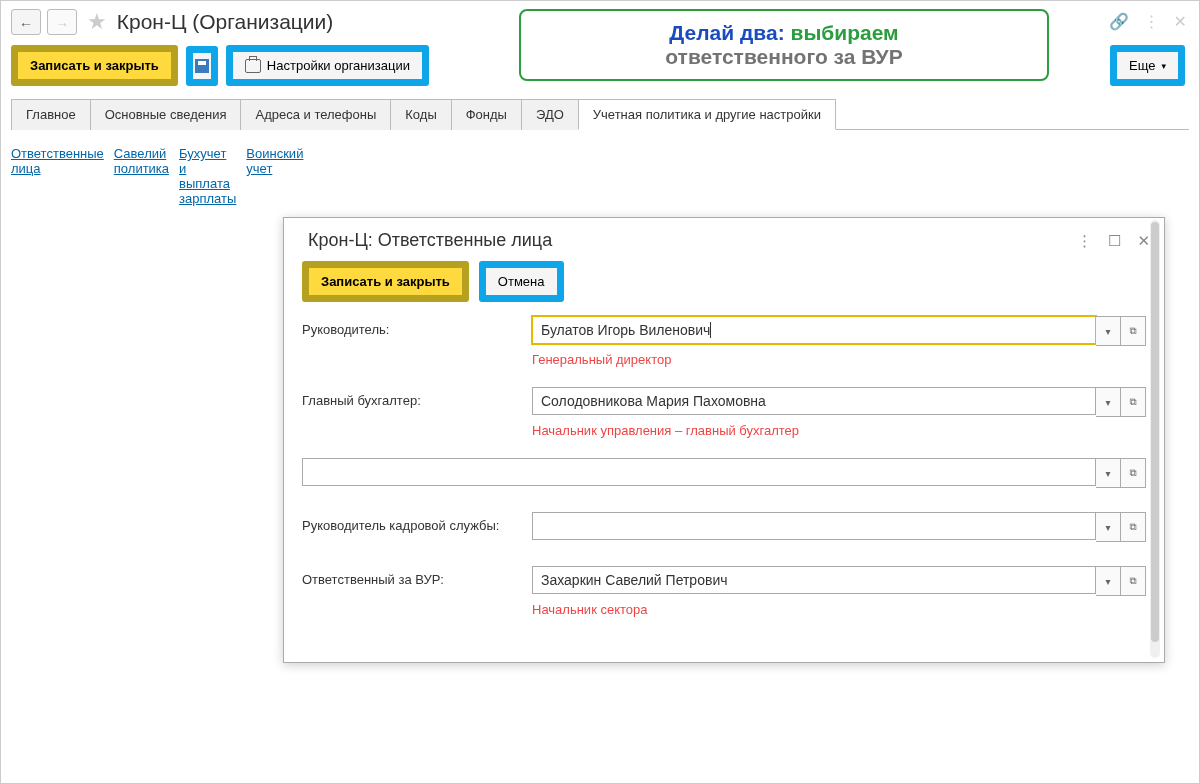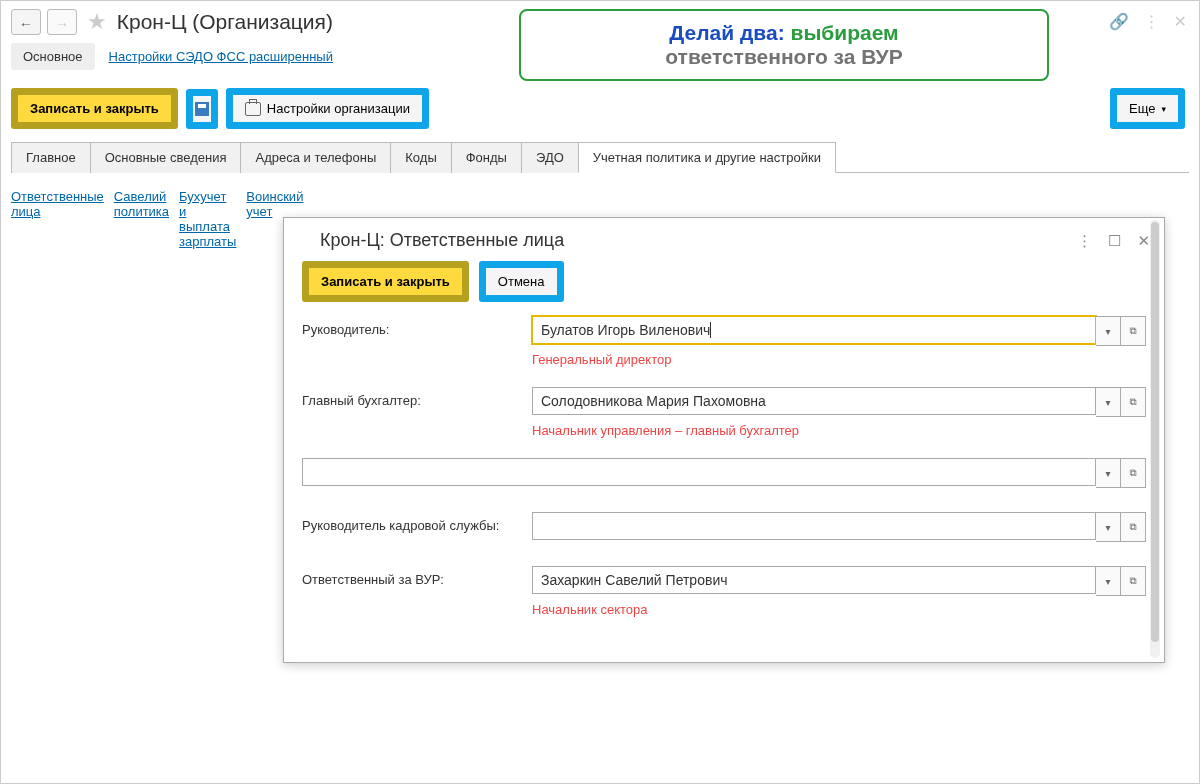--- a/index.html
+++ b/index.html
@@ -25,21 +25,21 @@
 .btn-primary{background:#ffda3e;border-color:#b5a020;font-weight:bold}
 .btn-icon{width:32px;padding:6px 0;justify-content:center}
 .more-btn{position:absolute;right:14px}
 .tabs{display:flex;border-bottom:1px solid #bbb;margin:6px 10px 0 10px}
 .tab{border:1px solid #bbb;border-bottom:none;padding:7px 14px;background:#f1f1f1;margin-right:-1px;cursor:pointer;position:relative;top:1px}
 .tab.active{background:#fff;border-bottom:1px solid #fff}
 .body{display:flex;padding:12px 10px}
 .sidelinks{width:240px;display:flex;flex-direction:row;gap:10px;padding-top:4px}
 .sidelinks a{color:#0066aa;text-decoration:underline;cursor:pointer}
 .dialog{position:absolute;left:282px;top:216px;width:880px;height:444px;border:1px solid #aaa;background:#fff;box-shadow:0 2px 10px rgba(0,0,0,.2)}
-.dlg-head{display:flex;align-items:center;padding:12px 14px 10px 36px}
+.dlg-head{display:flex;align-items:center;padding:12px 14px 10px 24px}
 .dlg-title{font-size:18px;flex:1}
 .dlg-ctrl{display:flex;gap:16px;align-items:center}
 .dlg-ctrl span{color:#888;cursor:pointer;font-size:15px}
 .dlg-toolbar{display:flex;gap:10px;padding:0 18px 14px 18px}
 .dlg-body{position:relative;padding:0 18px 0 18px}
 .row{display:flex;align-items:flex-start;margin-bottom:6px}
 .row-lbl{width:230px;padding-top:6px}
 .row-fld{flex:1}
 .fldwrap{display:flex}
 .fld{flex:1;height:28px;border:1px solid #aaa;padding:0 8px;font-size:14px;box-sizing:border-box;display:flex;align-items:center;background:#fff}
@@ -55,32 +55,28 @@
 .cursor{display:inline-block;width:1px;height:16px;background:#333;vertical-align:middle}
 </style>
 </head>
 <body>
 
 <div class="app">
   <div class="header">
     <div class="nav-btn">←</div>
     <div class="nav-btn dis">→</div>
     <span class="star">★</span>
-    <span class="title">Крон-Ц (Организация)</span>
+    <span class="title">Крон-Ц (Организации)</span>
     <div class="hdr-right">
       <span>🔗</span>
       <span>⋮</span>
       <span>✕</span>
     </div>
   </div>
 
-  <div class="subhead">
-    <span class="subhead-tab">Основное</span>
-    <span class="subhead-link">Настройки СЭДО ФСС расширенный</span>
-  </div>
 
   <div class="callout">
     <div class="callout-l1"><b>Делай два:</b> <span class="g">выбираем</span></div>
     <div class="callout-l2">ответственного за ВУР</div>
   </div>
 
   <div class="toolbar">
     <button class="btn btn-primary">Записать и закрыть</button>
     <button class="btn btn-icon">
         <span class="floppy"></span>

